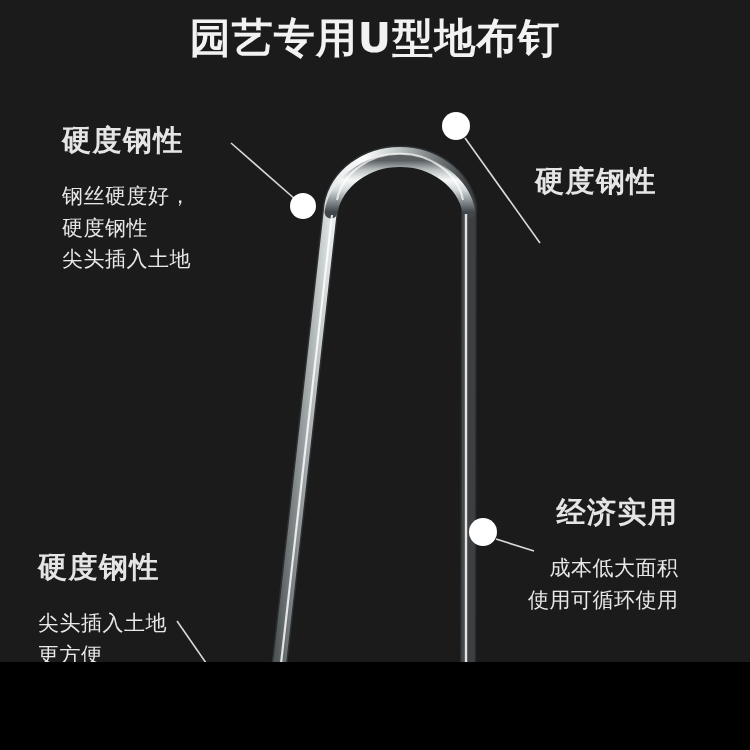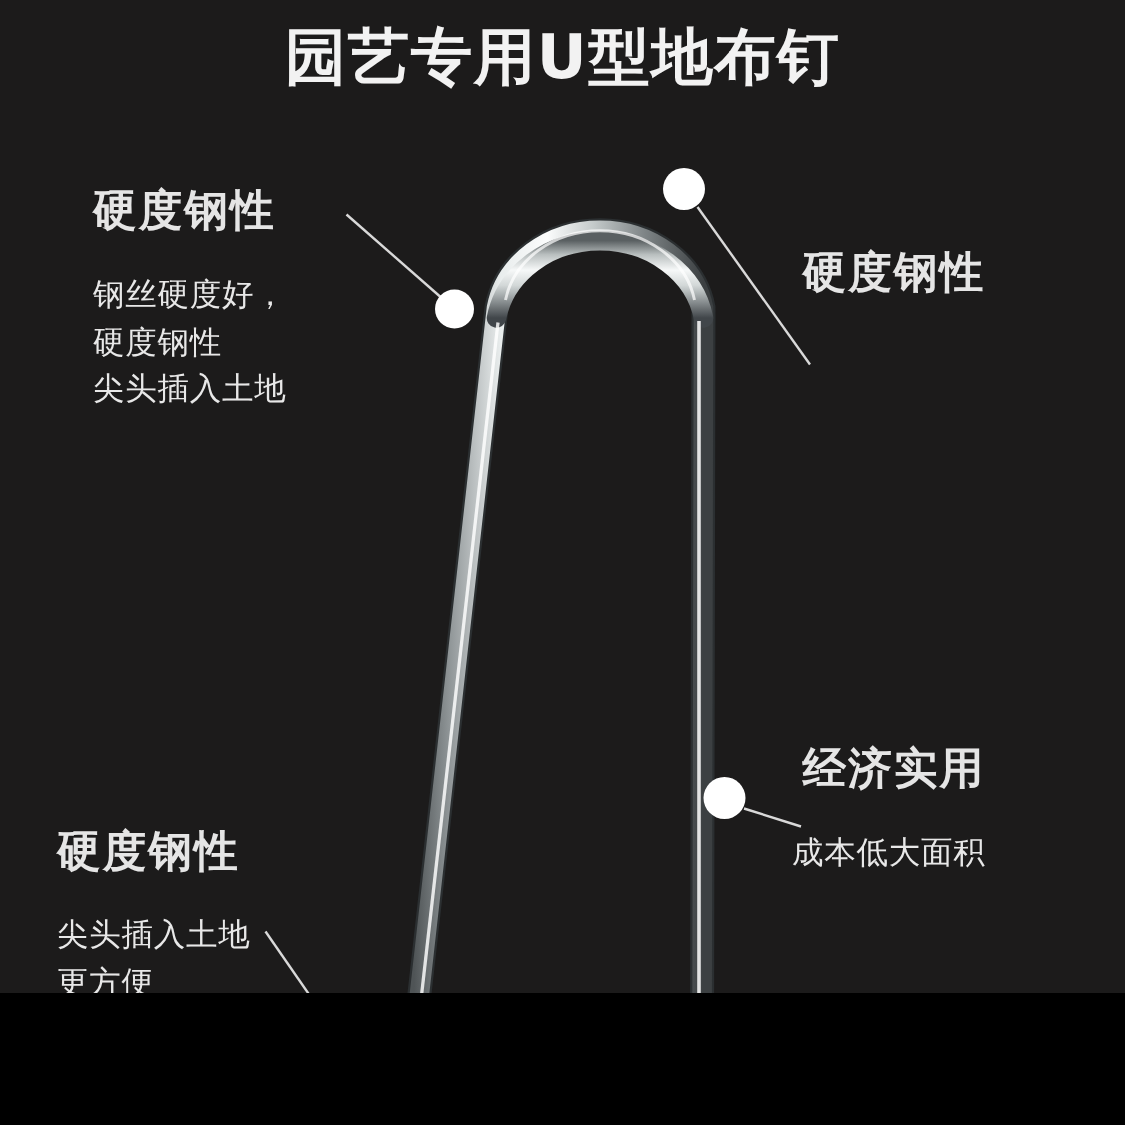--- a/index.html
+++ b/index.html
@@ -151,20 +151,21 @@
   <div class="callout right" id="callout-craft">
     <div class="headline">硬度钢性</div>
     <div class="desc">
     </div>
   </div>
 
   <div class="callout right" id="callout-economy">
     <div class="headline">经济实用</div>
     <div class="desc">
       <div>成本低大面积</div>
+      <div>使用可循环使用</div>
     </div>
   </div>
 
   <div class="callout" id="callout-tip">
     <div class="headline">硬度钢性</div>
     <div class="desc">
       <div>尖头插入土地</div>
       <div>更方便</div>
     </div>
   </div>

